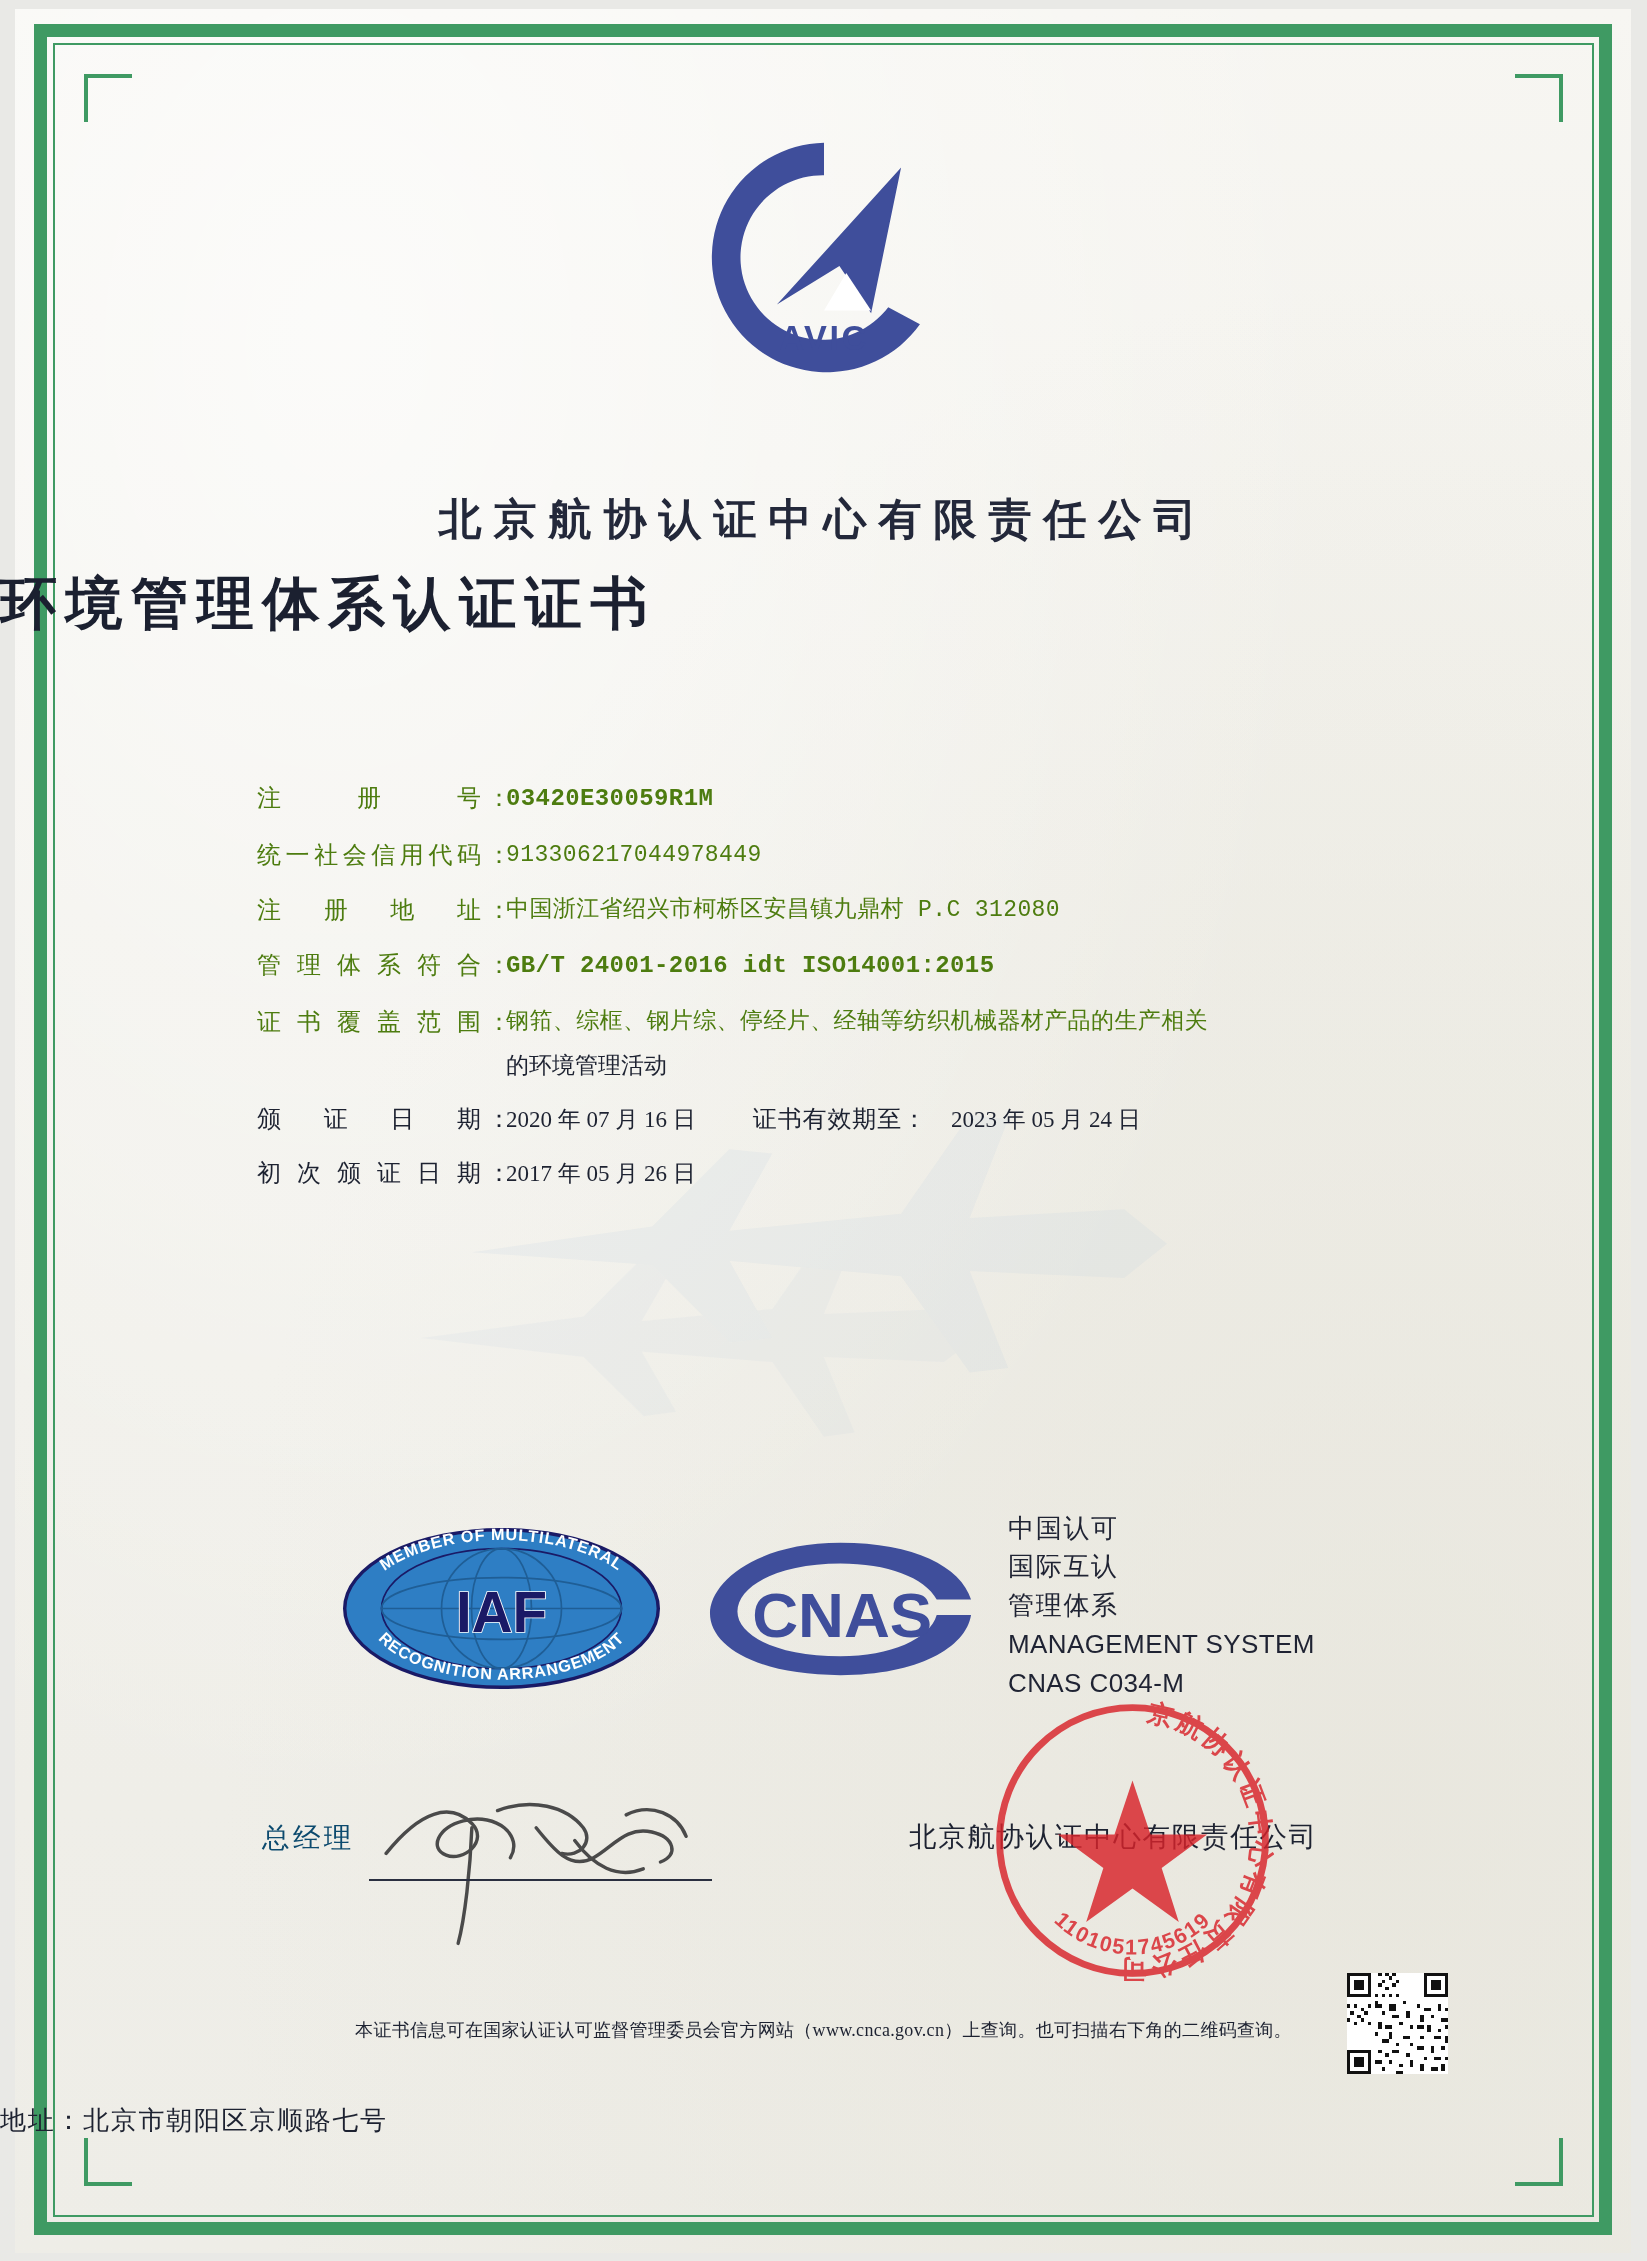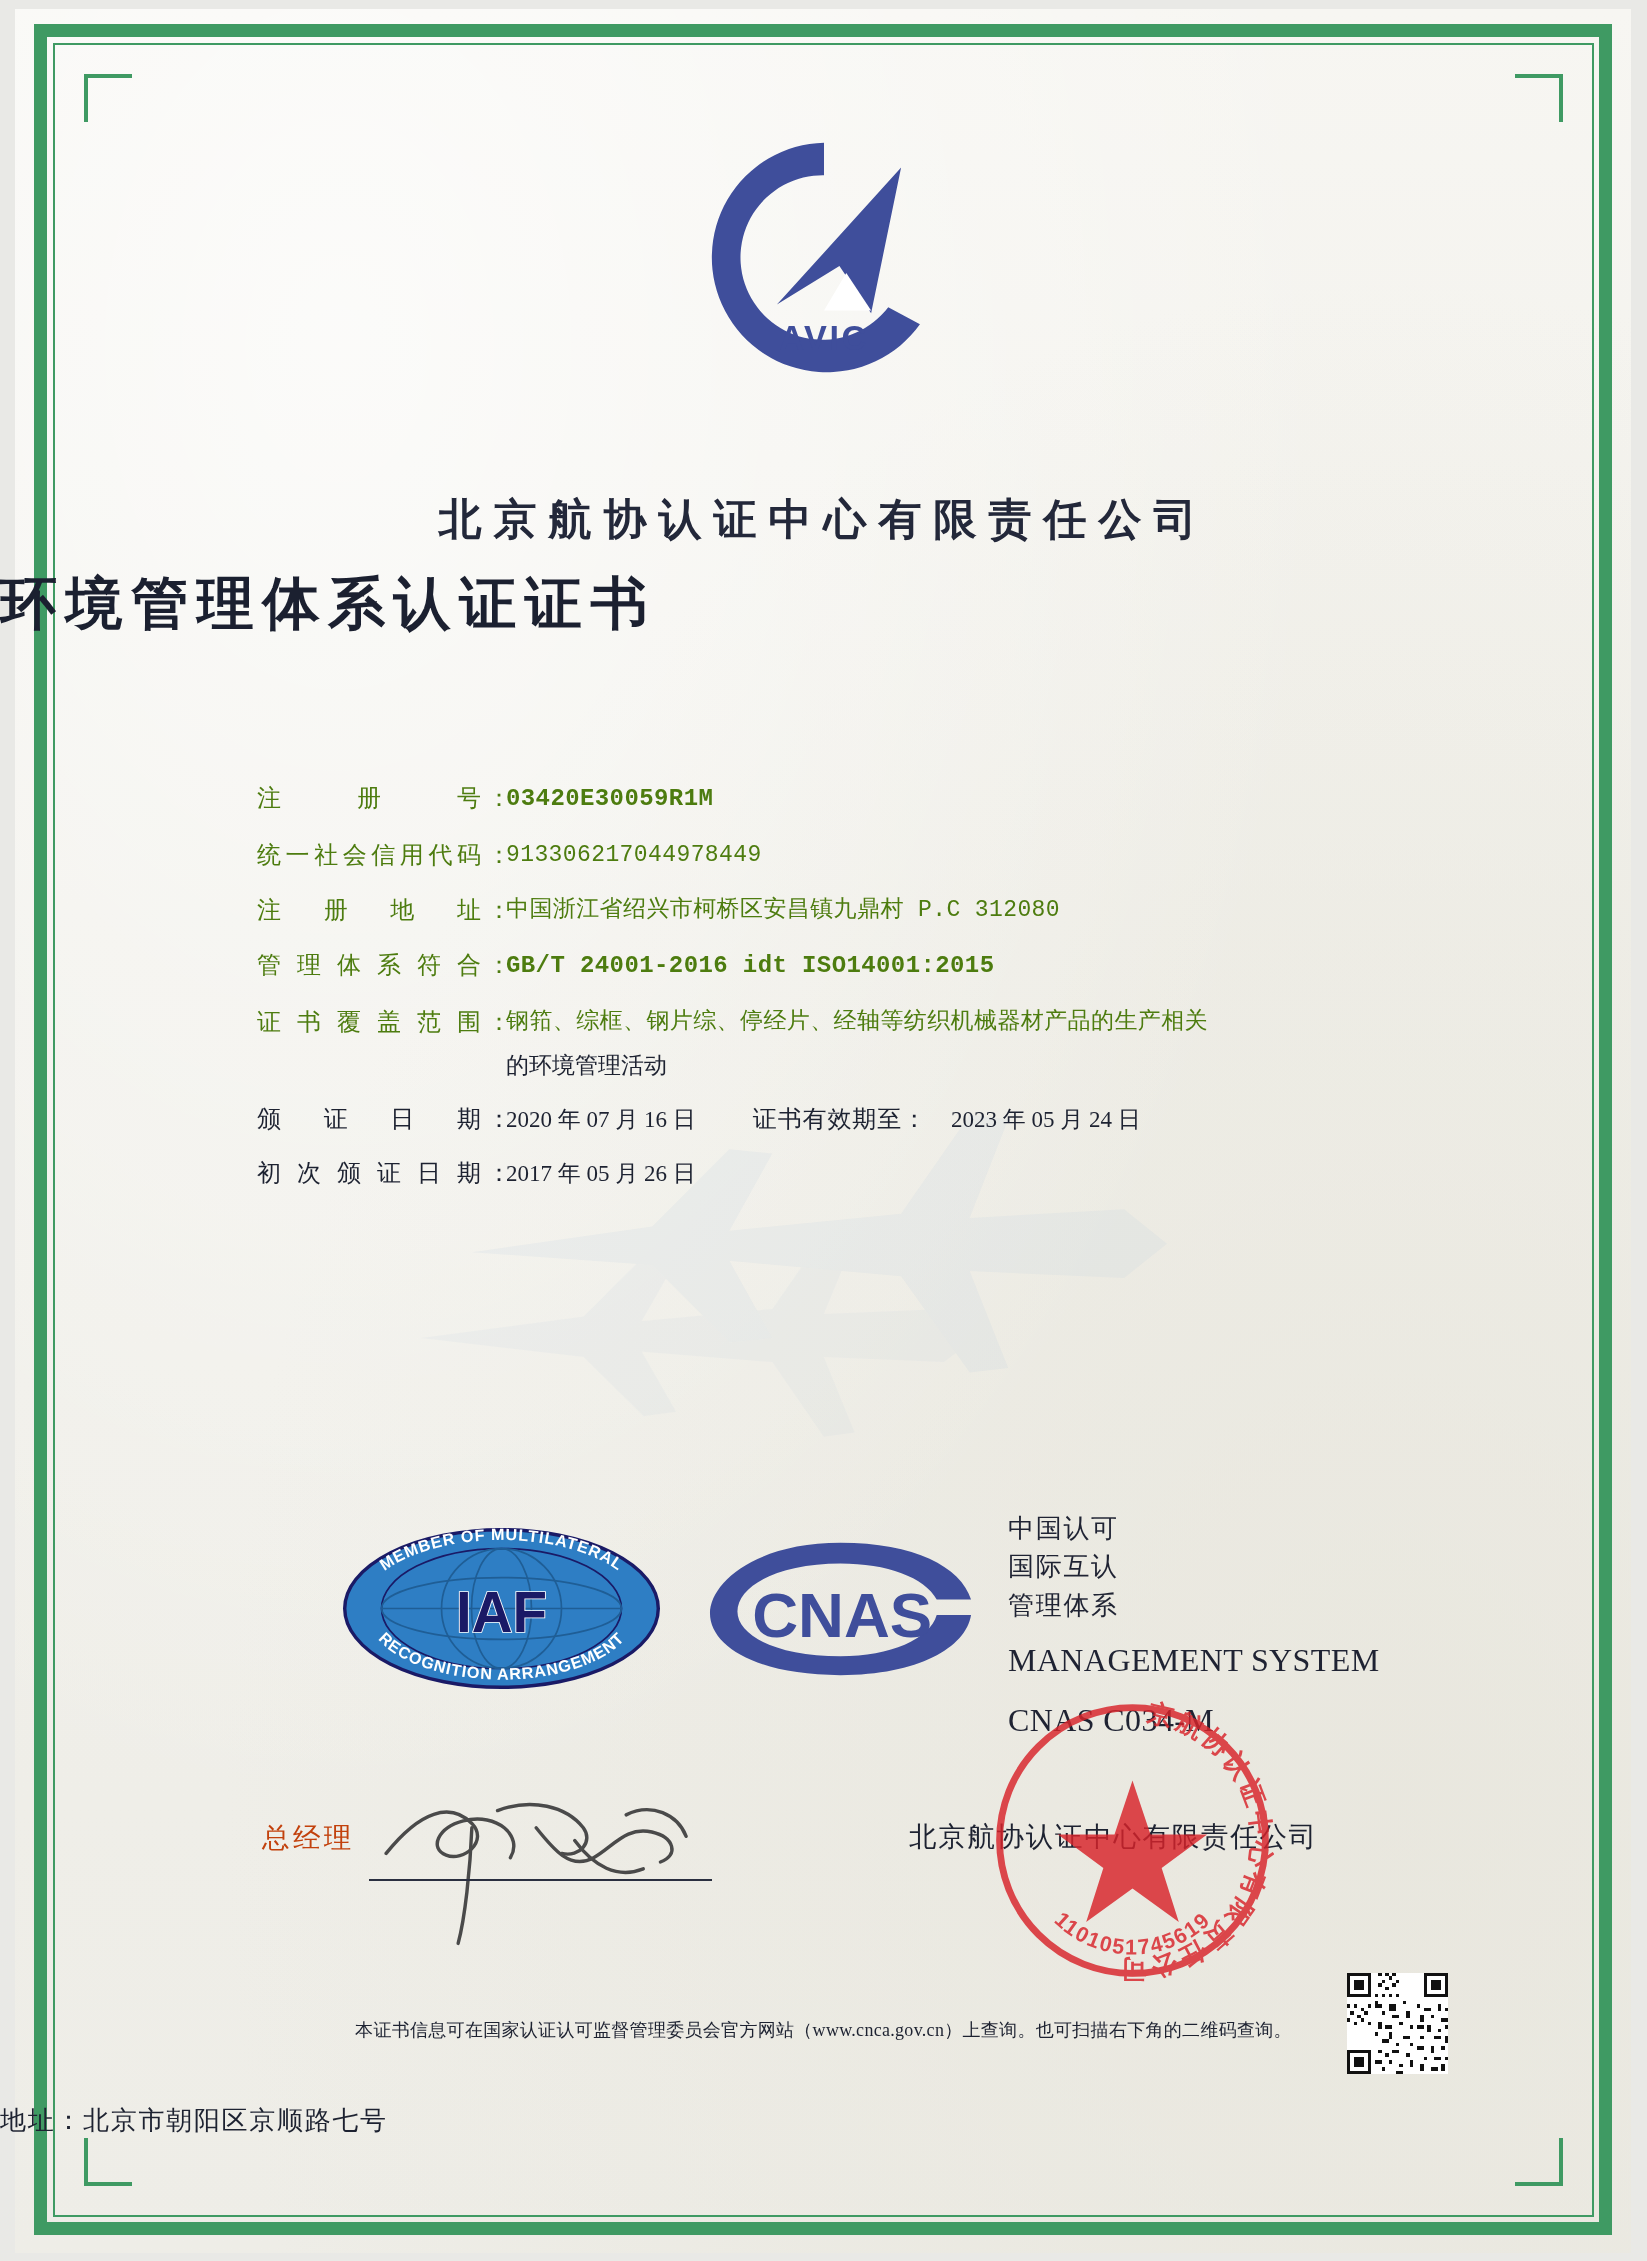--- a/index.html
+++ b/index.html
@@ -200,34 +200,33 @@
   .cnas-text {
     position: absolute;
     left: 1008px;
     top: 1510px;
     color: #1f2333;
     font-size: 26px;
     line-height: 1.48;
     letter-spacing: 1.7px;
   }
   .cnas-text .en {
-    font-family: Liberation Serif, serif;
-    font-size: 32px;
+    font-family: Liberation Sans, sans-serif;
+    font-size: 26px;
     letter-spacing: 0.4px;
-    margin-top: 12px;
   }
 
   
   .gm-label {
     position: absolute;
     left: 262px;
     top: 1820px;
     font-size: 27.5px;
     letter-spacing: 3.4px;
-    color: #c2410c;
+    color: #0c4a6e;
   }
   .sig-line {
     position: absolute;
     left: 369px;
     top: 1879px;
     width: 343px;
     height: 1.7px;
     background: #2a2f40;
   }
   .signature {

